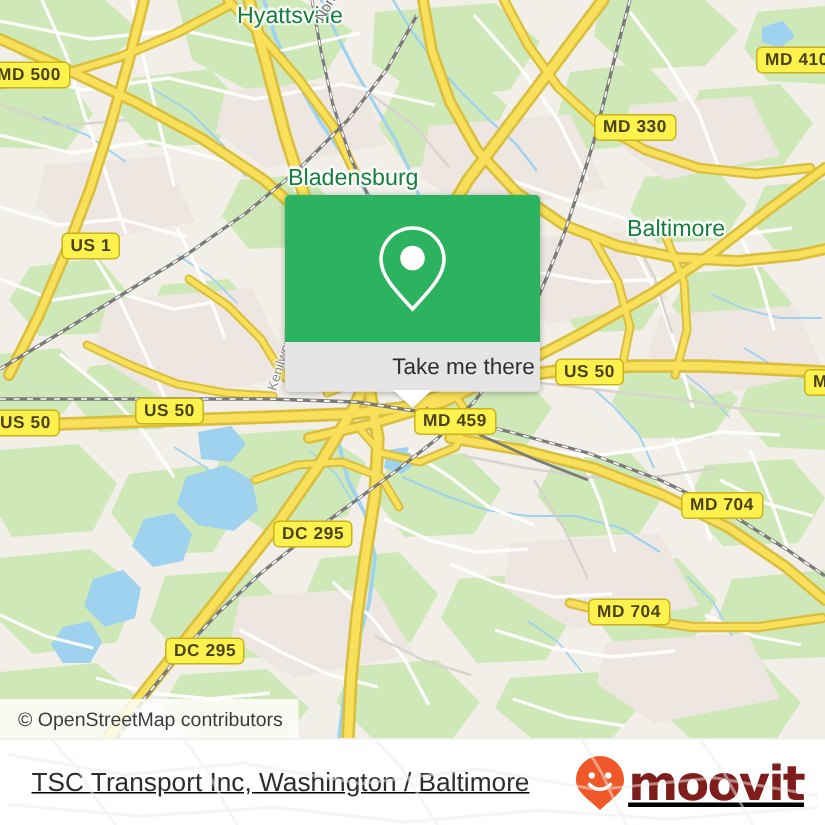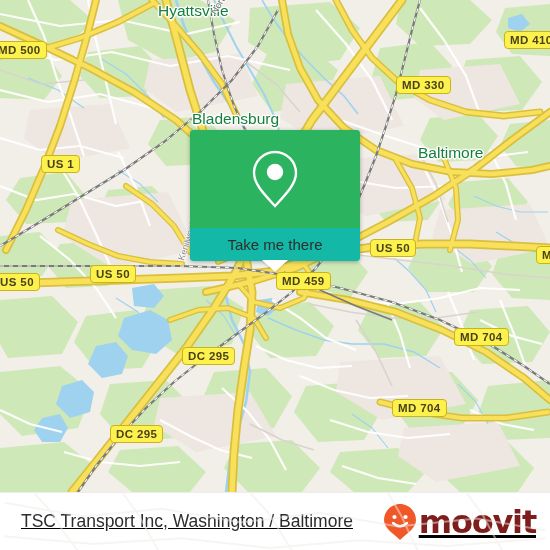--- a/index.html
+++ b/index.html
@@ -103,27 +103,28 @@
     height: 98px;
     background: #2cb35f;
     display: flex;
     align-items: center;
     justify-content: center;
   }
 
   #popup-action {
     width: 100%;
     height: 33px;
-    background: #14b8a6;
+    background: #e5e5e5;
     display: flex;
     align-items: center;
     justify-content: center;
     color: #2e2e2e;
     font-size: 15px;
     font-family: "Liberation Sans", sans-serif;
+    padding-left: 34px;
   }
 
   #popup-tail {
     position: absolute;
     left: 262px;
     top: 260px;
     width: 0;
     height: 0;
     border-left: 13px solid transparent;
     border-right: 13px solid transparent;
@@ -466,20 +467,21 @@
       <div id="popup-hero">
         <svg width="50" height="62" viewBox="0 0 50 62">
           <path d="M25 4 C13.4 4 4 13.4 4 25 C4 36 14 46 25 58 C36 46 46 36 46 25 C46 13.4 36.6 4 25 4 Z" fill="none" stroke="#ffffff" stroke-width="2.4"></path>
           <circle cx="25" cy="24" r="8.2" fill="#ffffff"></circle>
         </svg>
       </div>
       <div id="popup-action">Take me there</div>
     </div>
     <div id="popup-tail"></div>
 
+    <div id="osm-attribution">© OpenStreetMap contributors</div>
   </div>
 
   <div id="footer">
 
     <svg id="footer-watermark" width="550" height="58" viewBox="0 0 550 58">
       <g stroke="#f0ece6" stroke-width="2" fill="none">
         <path d="M0,10 L80,24 L160,16 L240,30 L320,20 L400,34 L480,26 L550,38"></path>
         <path d="M30,0 L48,20 L60,40 L74,58"></path>
         <path d="M120,0 L136,22 L148,44 L156,58"></path>
         <path d="M250,0 L268,20 L282,42 L292,58"></path>

